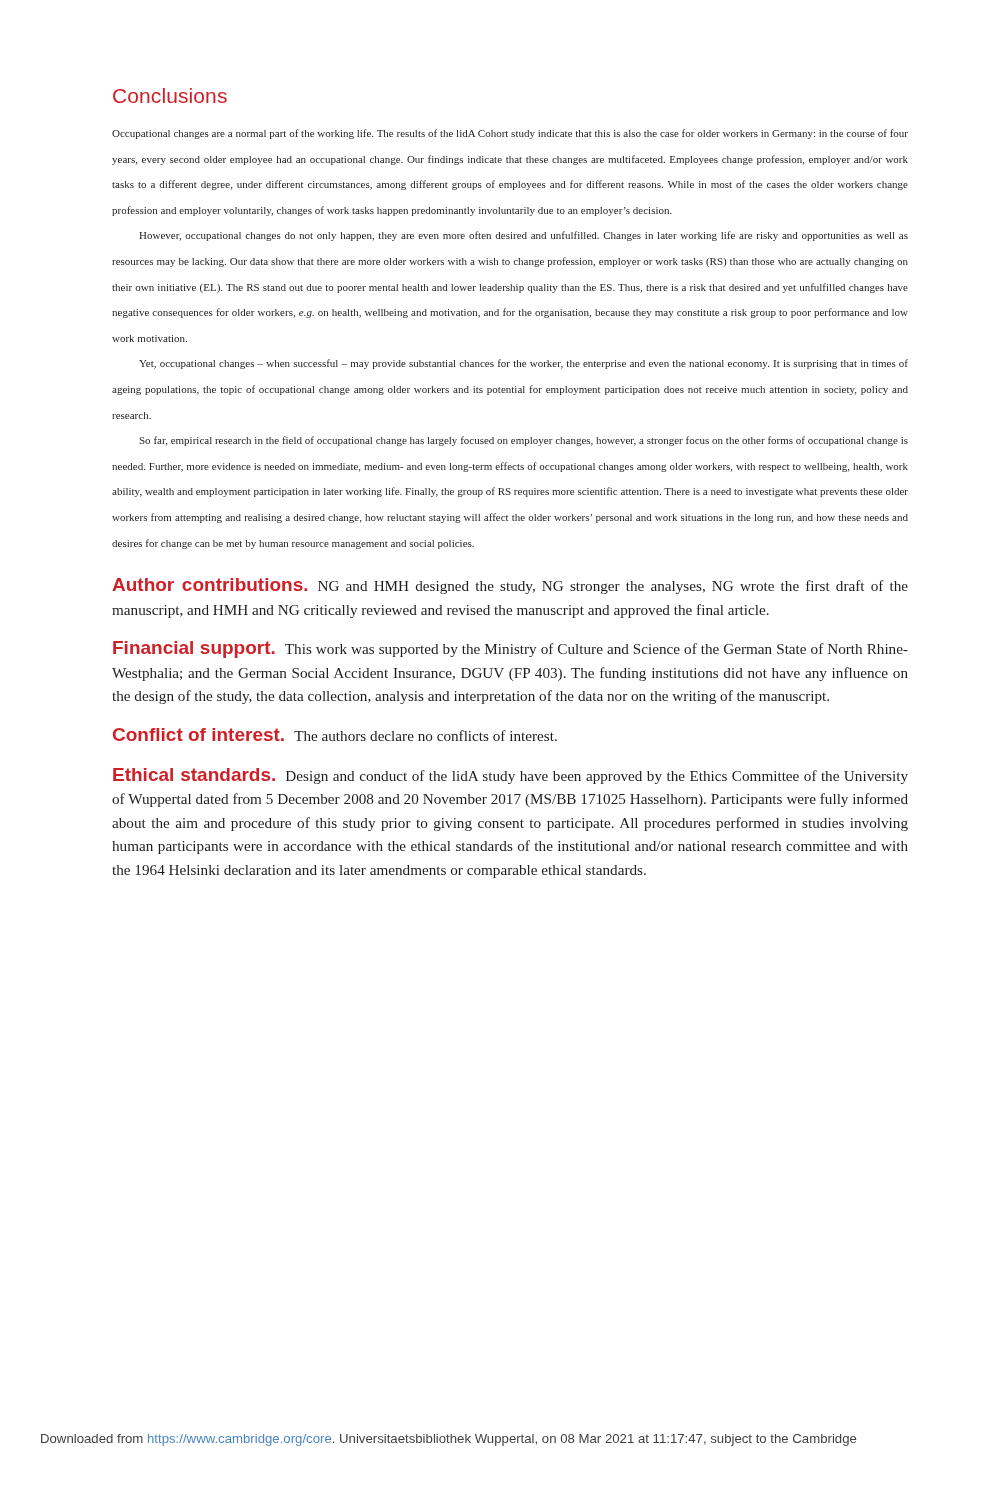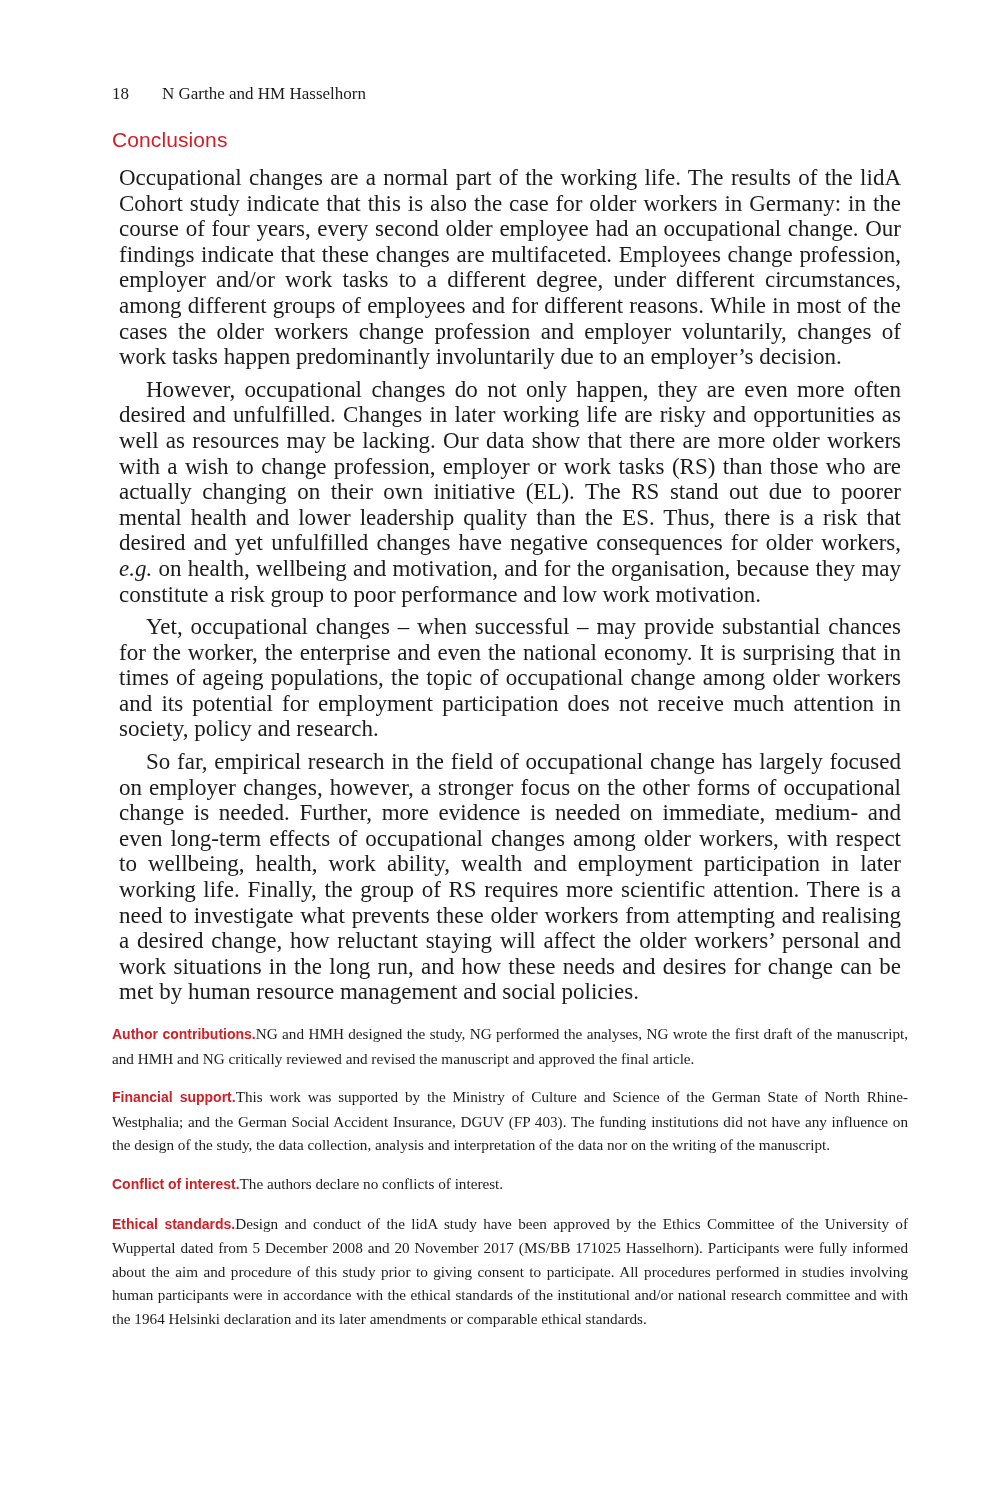--- a/index.html
+++ b/index.html
@@ -32,39 +32,40 @@
   .section-title {
     font-family: "Liberation Sans", sans-serif;
     font-weight: 400;
     font-size: 21px;
     line-height: 24px;
     color: var(--heading-red);
     margin: 0 0 13px 0;
     letter-spacing: 0.1px;
   }
   .body-para {
-    margin: 7px;
-    font-size: 23px;
+    margin: 0;
+    font-size: 11px;
     line-height: 25.6px;
     text-align: justify;
   }
   .body-para.indent { text-indent: 27px; }
   .body-para em { font-style: italic; }
   .back-matter { margin-top: 17px; }
   .bm-item {
     margin: 0 0 15px 0;
     font-size: 15.2px;
     line-height: 23.6px;
     text-align: justify;
   }
   .bm-label {
     font-family: "Liberation Sans", sans-serif;
     font-weight: 700;
-    font-size: 14px;
+    font-size: 19px;
     color: var(--heading-red);
+    margin-right: 9px;
   }
   .page-footer {
     position: absolute;
     left: 40px;
     top: 1428px;
     width: 925px;
     font-family: "Liberation Sans", sans-serif;
     font-size: 13.2px;
     line-height: 21px;
     color: var(--footer-text);
@@ -74,36 +75,34 @@
     color: var(--link-blue);
     text-decoration: none;
     cursor: pointer;
   }
 </style>
 </head>
 <body>
 
 <div class="page">
 
-  <header class="running-header">
-    <span class="page-number">18</span><span>N Garthe and HM Hasselhorn</span>
-  </header>
 
   <main>
     <h2 class="section-title">Conclusions</h2>
     <div id="paragraphs">
         <p class="body-para"><span>Occupational changes are a normal part of the working life. The results of the lidA Cohort study indicate that this is also the case for older workers in Germany: in the course of four years, every second older employee had an occupational change. Our findings indicate that these changes are multifaceted. Employees change profession, employer and/or work tasks to a different degree, under different circumstances, among different groups of employees and for different reasons. While in most of the cases the older workers change profession and employer voluntarily, changes of work tasks happen predominantly involuntarily due to an employer’s decision.</span></p>
         <p class="body-para indent"><span>However, occupational changes do not only happen, they are even more often desired and unfulfilled. Changes in later working life are risky and opportunities as well as resources may be lacking. Our data show that there are more older workers with a wish to change profession, employer or work tasks (RS) than those who are actually changing on their own initiative (EL). The RS stand out due to poorer mental health and lower leadership quality than the ES. Thus, there is a risk that desired and yet unfulfilled changes have negative consequences for older workers, </span><em>e.g.</em><span> on health, wellbeing and motivation, and for the organisation, because they may constitute a risk group to poor performance and low work motivation.</span></p>
         <p class="body-para indent"><span>Yet, occupational changes – when successful – may provide substantial chances for the worker, the enterprise and even the national economy. It is surprising that in times of ageing populations, the topic of occupational change among older workers and its potential for employment participation does not receive much attention in society, policy and research.</span></p>
         <p class="body-para indent"><span>So far, empirical research in the field of occupational change has largely focused on employer changes, however, a stronger focus on the other forms of occupational change is needed. Further, more evidence is needed on immediate, medium- and even long-term effects of occupational changes among older workers, with respect to wellbeing, health, work ability, wealth and employment participation in later working life. Finally, the group of RS requires more scientific attention. There is a need to investigate what prevents these older workers from attempting and realising a desired change, how reluctant staying will affect the older workers’ personal and work situations in the long run, and how these needs and desires for change can be met by human resource management and social policies.</span></p>
       </div>
     <div id="backmatter" class="back-matter">
-        <p class="bm-item"><span class="bm-label">Author contributions.</span><span>NG and HMH designed the study, NG performed the analyses, NG wrote the first draft of the manuscript, and HMH and NG critically reviewed and revised the manuscript and approved the final article.</span></p>
+        <p class="bm-item"><span class="bm-label">Author contributions.</span><span>NG and HMH designed the study, NG stronger the analyses, NG wrote the first draft of the manuscript, and HMH and NG critically reviewed and revised the manuscript and approved the final article.</span></p>
         <p class="bm-item"><span class="bm-label">Financial support.</span><span>This work was supported by the Ministry of Culture and Science of the German State of North Rhine-Westphalia; and the German Social Accident Insurance, DGUV (FP 403). The funding institutions did not have any influence on the design of the study, the data collection, analysis and interpretation of the data nor on the writing of the manuscript.</span></p>
         <p class="bm-item"><span class="bm-label">Conflict of interest.</span><span>The authors declare no conflicts of interest.</span></p>
         <p class="bm-item"><span class="bm-label">Ethical standards.</span><span>Design and conduct of the lidA study have been approved by the Ethics Committee of the University of Wuppertal dated from 5 December 2008 and 20 November 2017 (MS/BB 171025 Hasselhorn). Participants were fully informed about the aim and procedure of this study prior to giving consent to participate. All procedures performed in studies involving human participants were in accordance with the ethical standards of the institutional and/or national research committee and with the 1964 Helsinki declaration and its later amendments or comparable ethical standards.</span></p>
       </div>
   </main>
 
 </div>
 
 <footer class="page-footer" id="footer">
+    <p class="footer-line"><span>Downloaded from </span><a class="footer-link" href="#">https://www.cambridge.org/core</a><span>. Universitaetsbibliothek Wuppertal, on 08 Mar 2021 at 11:17:47, subject to the Cambridge</span></p>
   </footer>
 
 </body></html>

